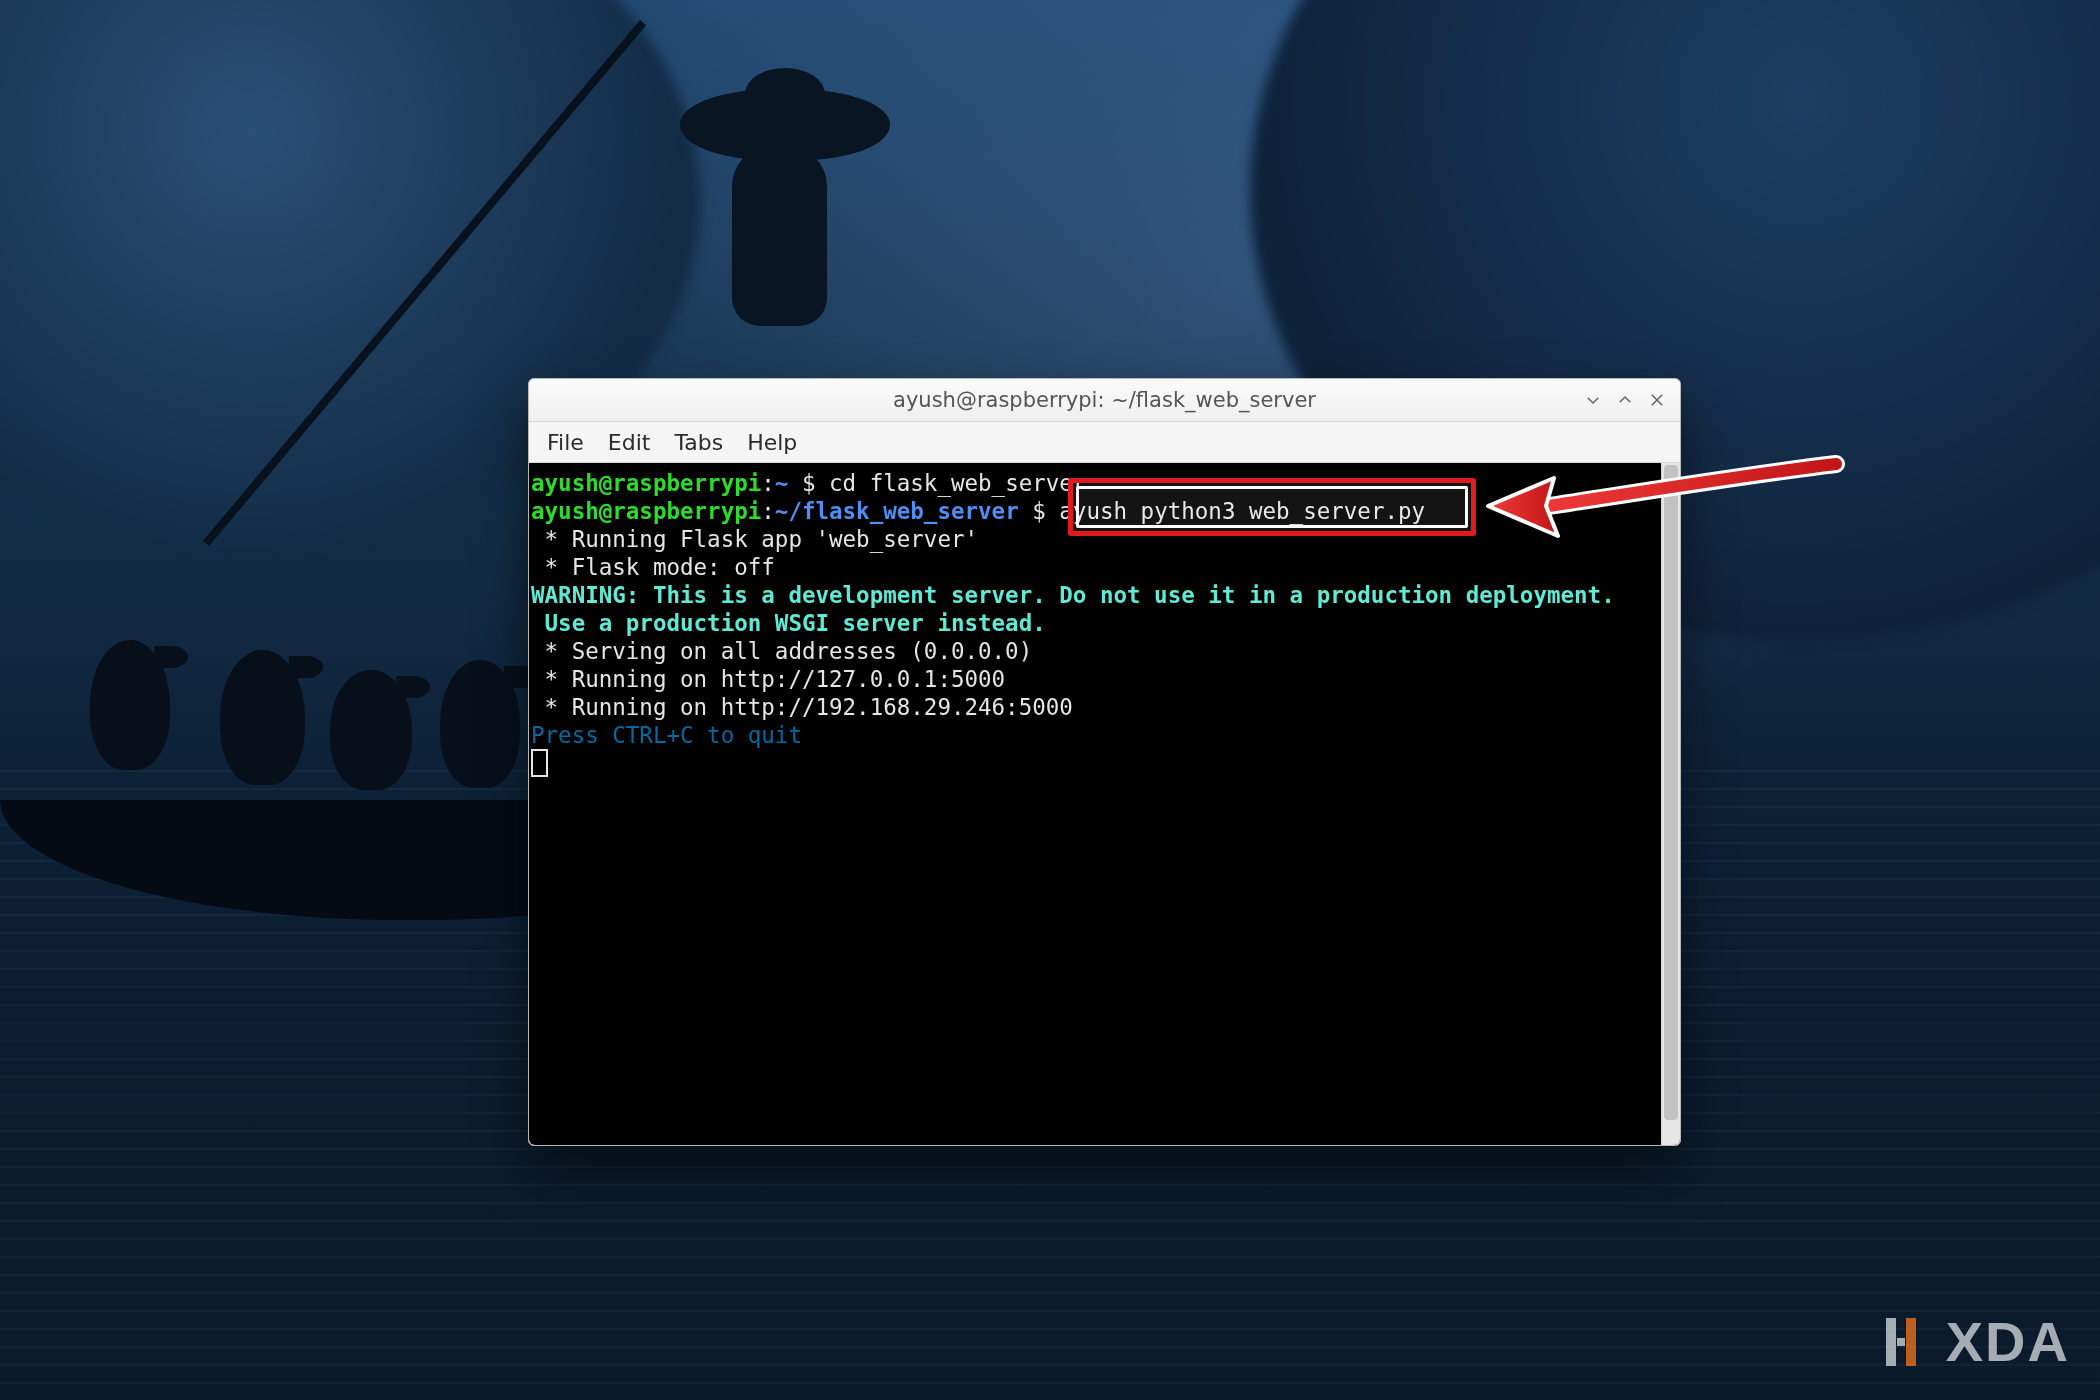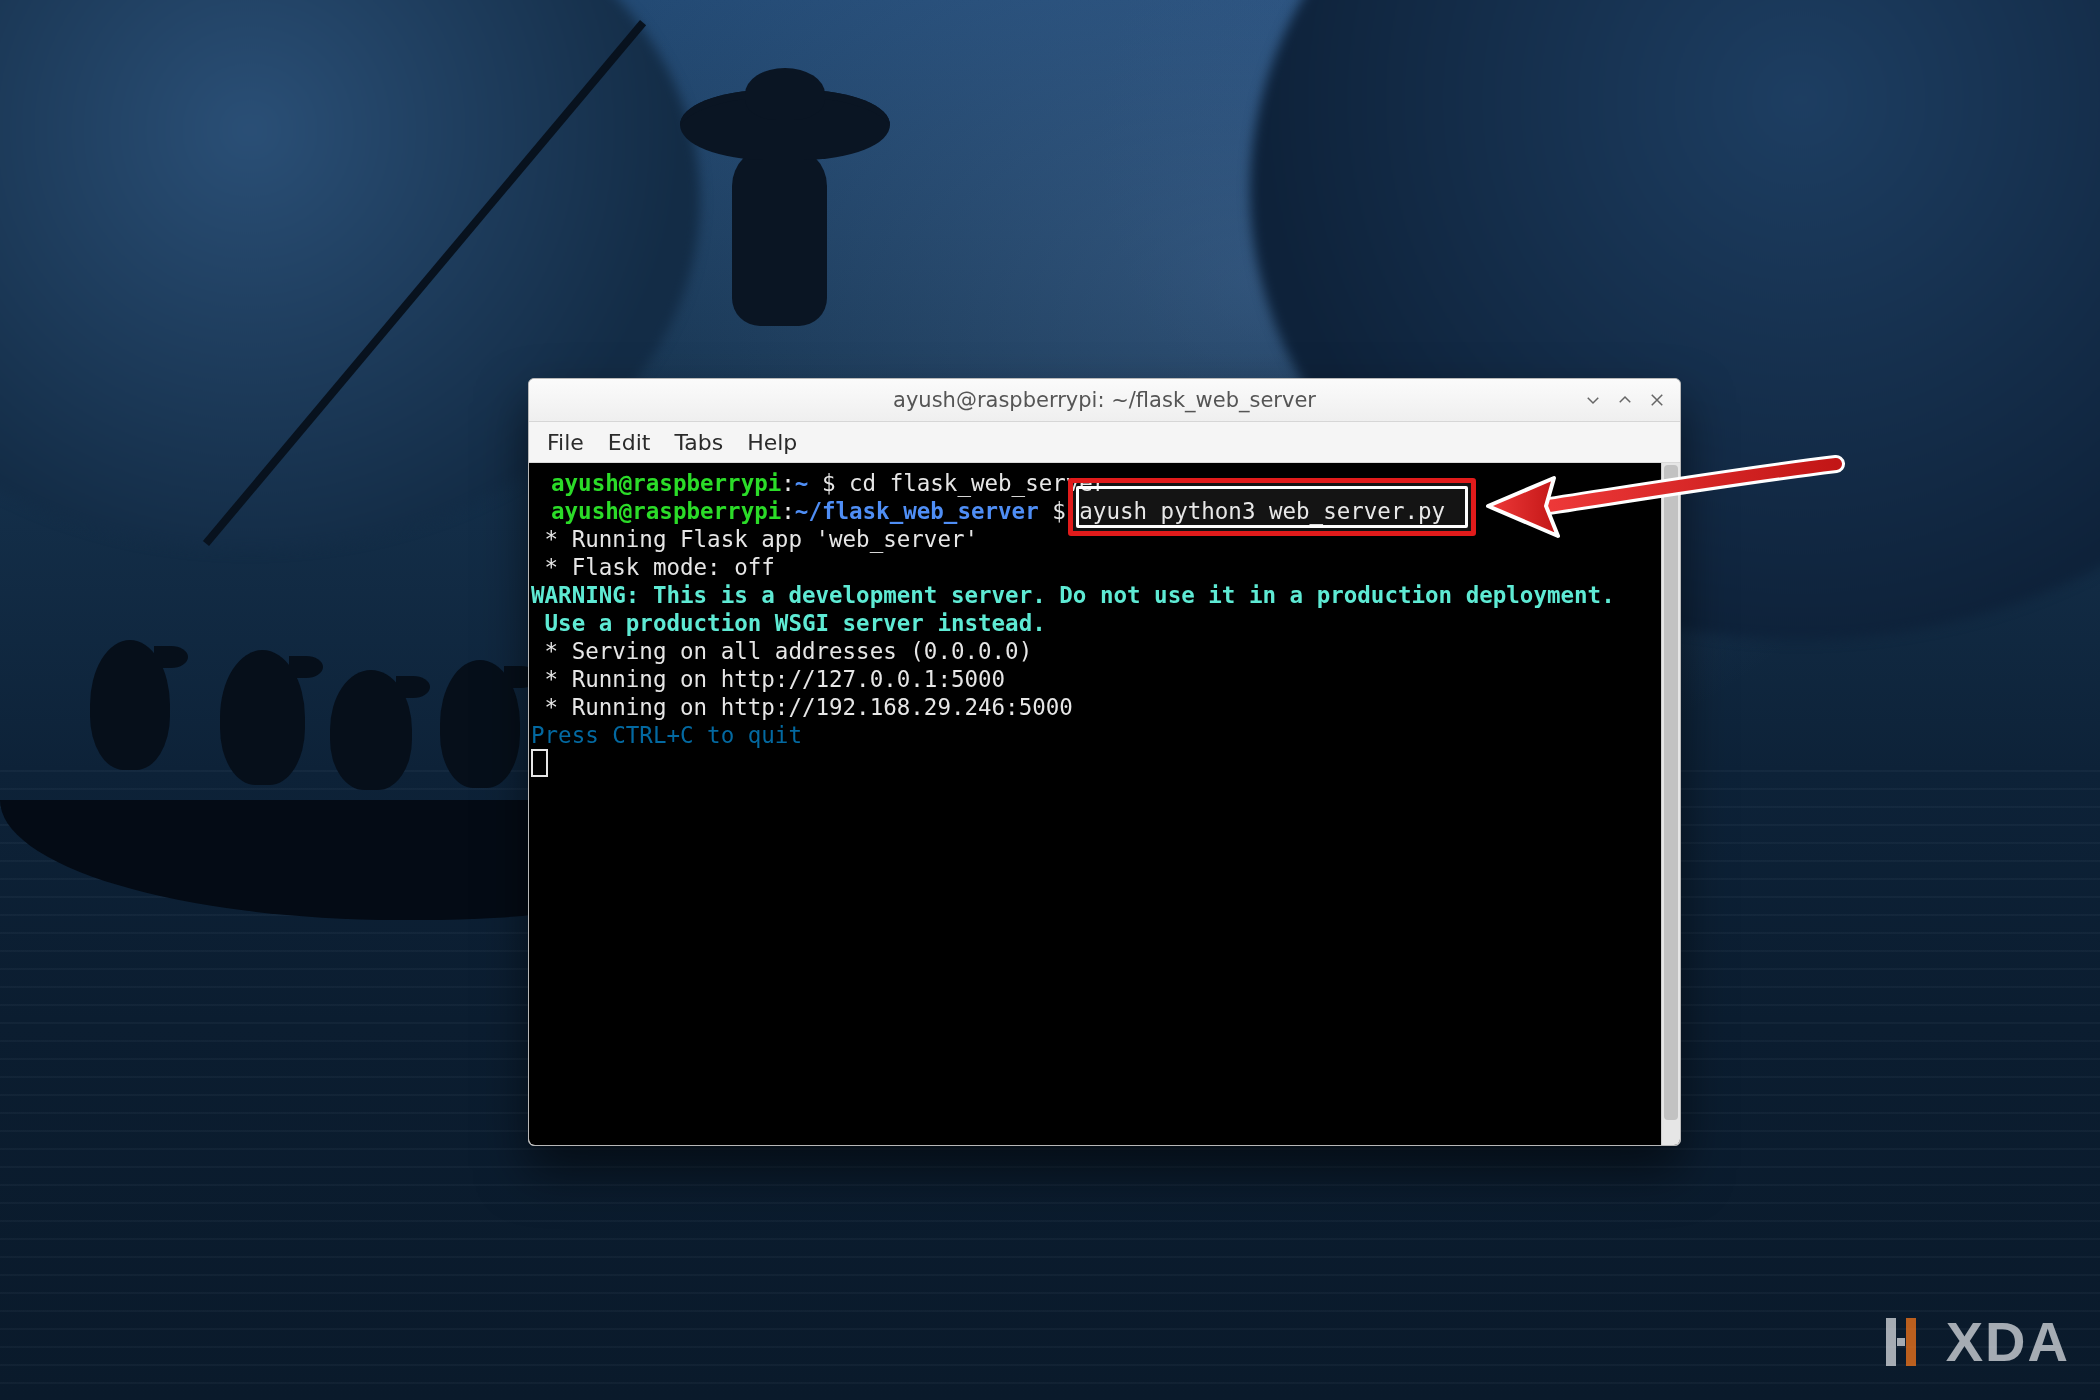--- a/index.html
+++ b/index.html
@@ -44,21 +44,21 @@
     color:#555;font-size:21px;}
   .title-controls{position:absolute;right:8px;top:0;height:42px;display:flex;align-items:center;gap:2px;}
   .title-controls span{width:30px;height:30px;display:flex;align-items:center;justify-content:center;color:#666;cursor:default;}
   .title-controls span svg{width:18px;height:18px;}
   .menubar{height:40px;display:flex;align-items:center;gap:0;padding:0 6px;background:#f5f5f5;border-bottom:1px solid #d9d9d9;font-size:22px;color:#2b2b2b;}
   .menubar .item{padding:4px 12px;}
   .term{flex:1;background:#000;color:#ddd;position:relative;border-radius:0 0 6px 6px;overflow:hidden;}
   .term-inner{position:absolute;inset:0 18px 0 0;padding:6px 2px 6px 2px;font-family:"DejaVu Sans Mono","Liberation Mono",monospace;font-size:22.5px;line-height:28px;white-space:pre;}
   .scrollbar{position:absolute;right:0;top:0;bottom:0;width:18px;background:#e6e6e6;border-left:1px solid #cfcfcf;}
   .scrollbar .thumb{position:absolute;top:2px;left:2px;right:2px;height:96%;background:#c2c2c2;border-radius:4px;}
-  .g{color:#2bdc28;font-weight:bold;margin-left:20px;}   
+  .g{color:#2bdc28;font-weight:bold;}   
   .b{color:#4f8ef5;font-weight:bold;}  
   .w{color:#e6e6e6;}                   
   .r{color:#5eead4;font-weight:bold;}  
   .y{color:#0369a1;}                   
   .cursor{display:inline-block;width:13px;height:24px;border:2px solid #e6e6e6;vertical-align:-4px;}
 
   
   .hlbox{position:absolute;left:1068px;top:478px;width:398px;height:48px;border:5px solid #e11b1b;border-radius:3px;background:rgba(255,255,255,0.08);pointer-events:none;}
   .hlbox::before{content:"";position:absolute;inset:3px;border:3px solid #fff;border-radius:2px;}
   .arrow{position:absolute;left:1476px;top:446px;width:370px;height:110px;pointer-events:none;}

